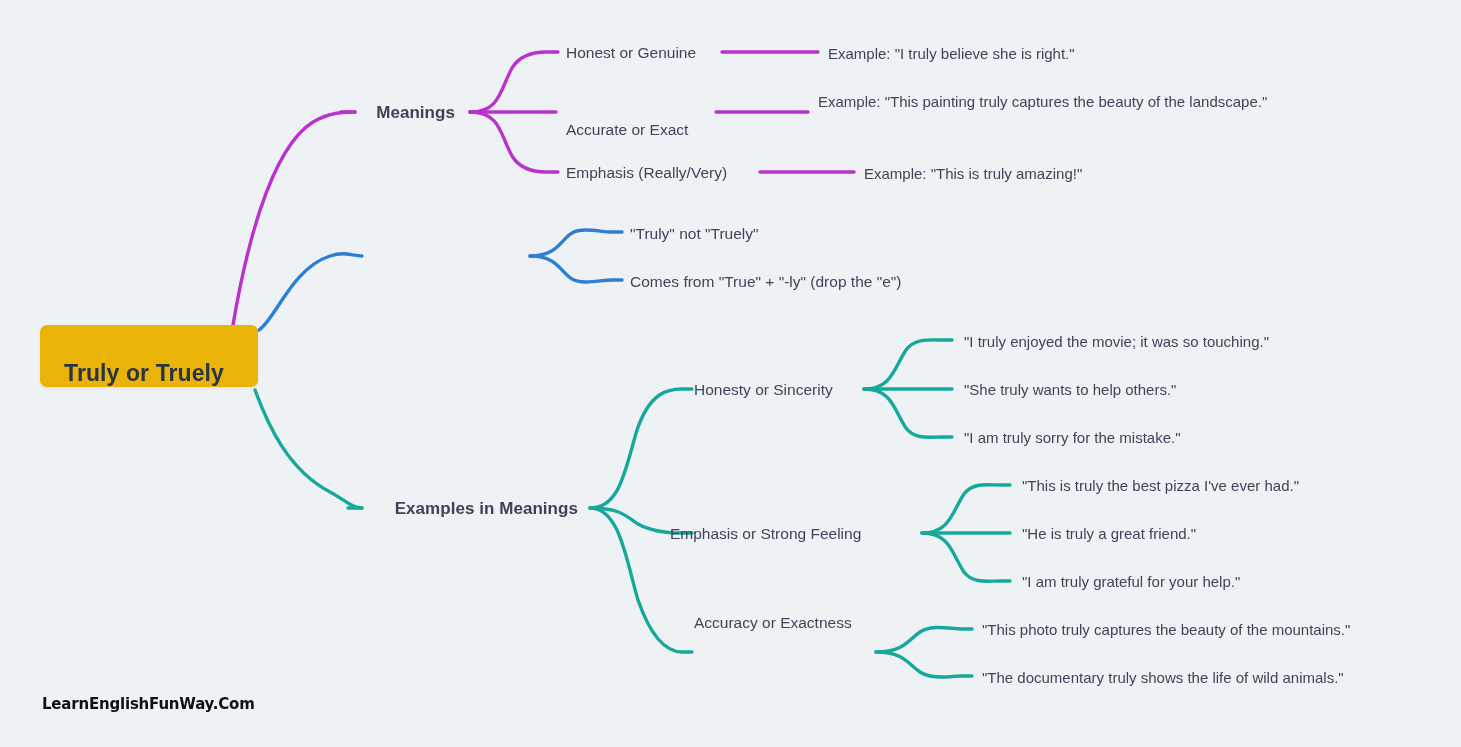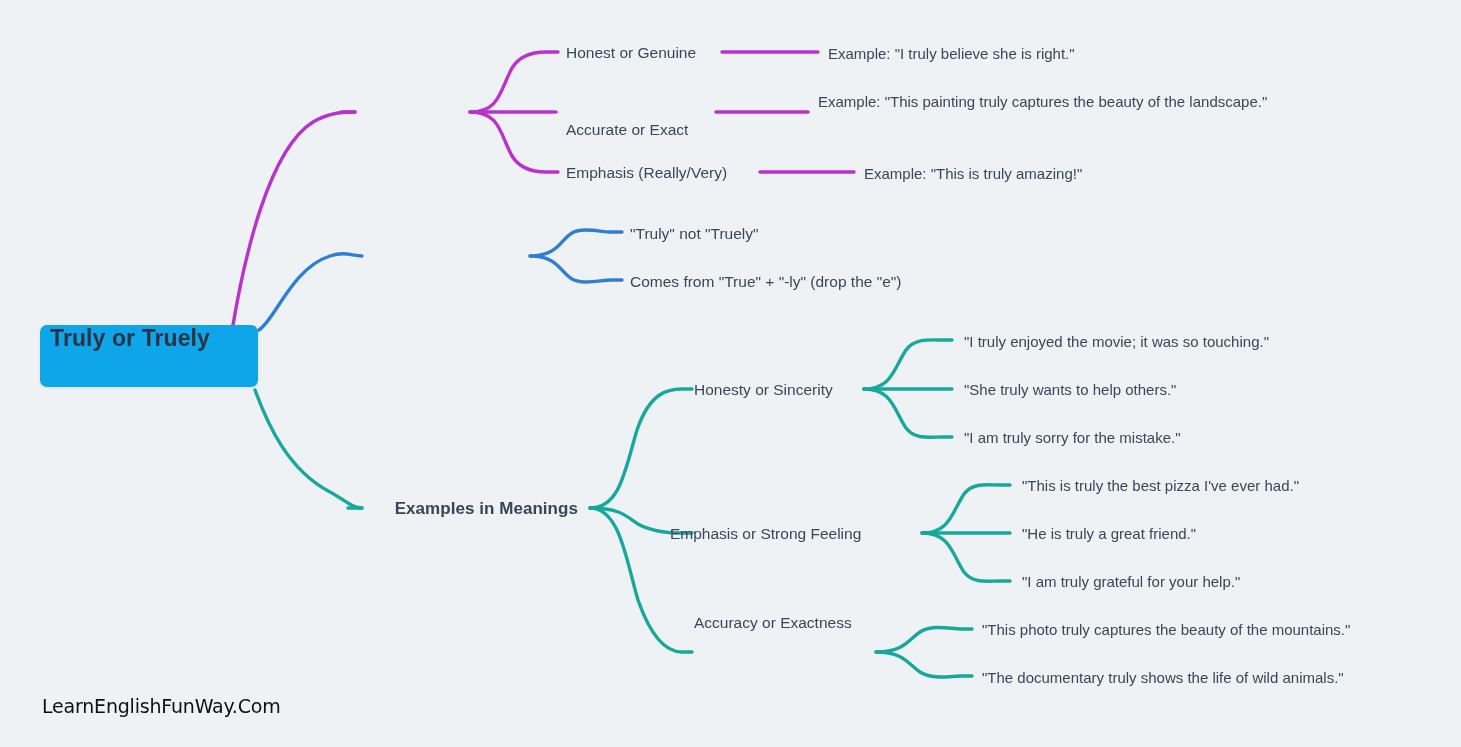--- a/index.html
+++ b/index.html
@@ -33,26 +33,26 @@
     line-height: 1.28;
   }
 
   
   #root-node {
     position: absolute;
     left: 40px;
     top: 325px;
     width: 218px;
     height: 62px;
-    background: #0ea5e9;
+    background: #eab308;
     border-radius: 7px;
     box-shadow: 0 1px 3px rgba(40,55,75,0.10);
     display: flex;
-    align-items: flex-start;
-    padding-left: 10px;
+    align-items: flex-end;
+    padding-left: 24px;
   }
   #root-node .root-label {
     font-size: 23px;
     font-weight: bold;
     color: #2b3445;
     letter-spacing: 0.1px;
   }
 
   
   .lvl1 {
@@ -78,22 +78,22 @@
     white-space: normal;
   }
 
   
   .ralign { text-align: right; }
 
   #watermark {
     position: absolute;
     left: 42px;
     top: 695px;
-    font-size: 19px;
-    font-weight: normal;
+    font-size: 15px;
+    font-weight: bold;
     color: #101010;
     letter-spacing: -0.2px;
     font-family: "DejaVu Sans", sans-serif;
   }
 </style>
 </head>
 <body style="background: rgb(239, 242, 245);">
 
 <div id="canvas" style="background: rgb(239, 242, 245);">
 
@@ -135,20 +135,21 @@
       <path stroke="#16a89a" d="M 876 652 C 904 652 908 640 920 632 C 933 624 950 629 962 629 L 972 629"></path>
       <path stroke="#16a89a" d="M 876 652 C 904 652 908 664 920 672 C 933 680 950 676 962 676 L 972 676"></path>
 
     </g>
   </svg>
 
   <div id="root-node">
     <span class="root-label">Truly or Truely</span>
   </div>
 
+  <div class="node lvl1 ralign" style="left:245px; top:102px; width:210px;">Meanings</div>
 
   <div class="node lvl2" style="left:566px; top:43px;">Honest or Genuine</div>
   <div class="node lvl2" style="left:566px; top:120px;">Accurate or Exact</div>
   <div class="node lvl2" style="left:566px; top:163px;">Emphasis (Really/Very)</div>
 
   <div class="node lvl3" style="left:828px; top:44px;">Example: "I truly believe she is right."</div>
   <div class="node lvl3 wrap2" style="left:818px; top:92px;">Example: "This painting truly captures the beauty of the landscape."</div>
   <div class="node lvl3" style="left:864px; top:164px;">Example: "This is truly amazing!"</div>
 
 

